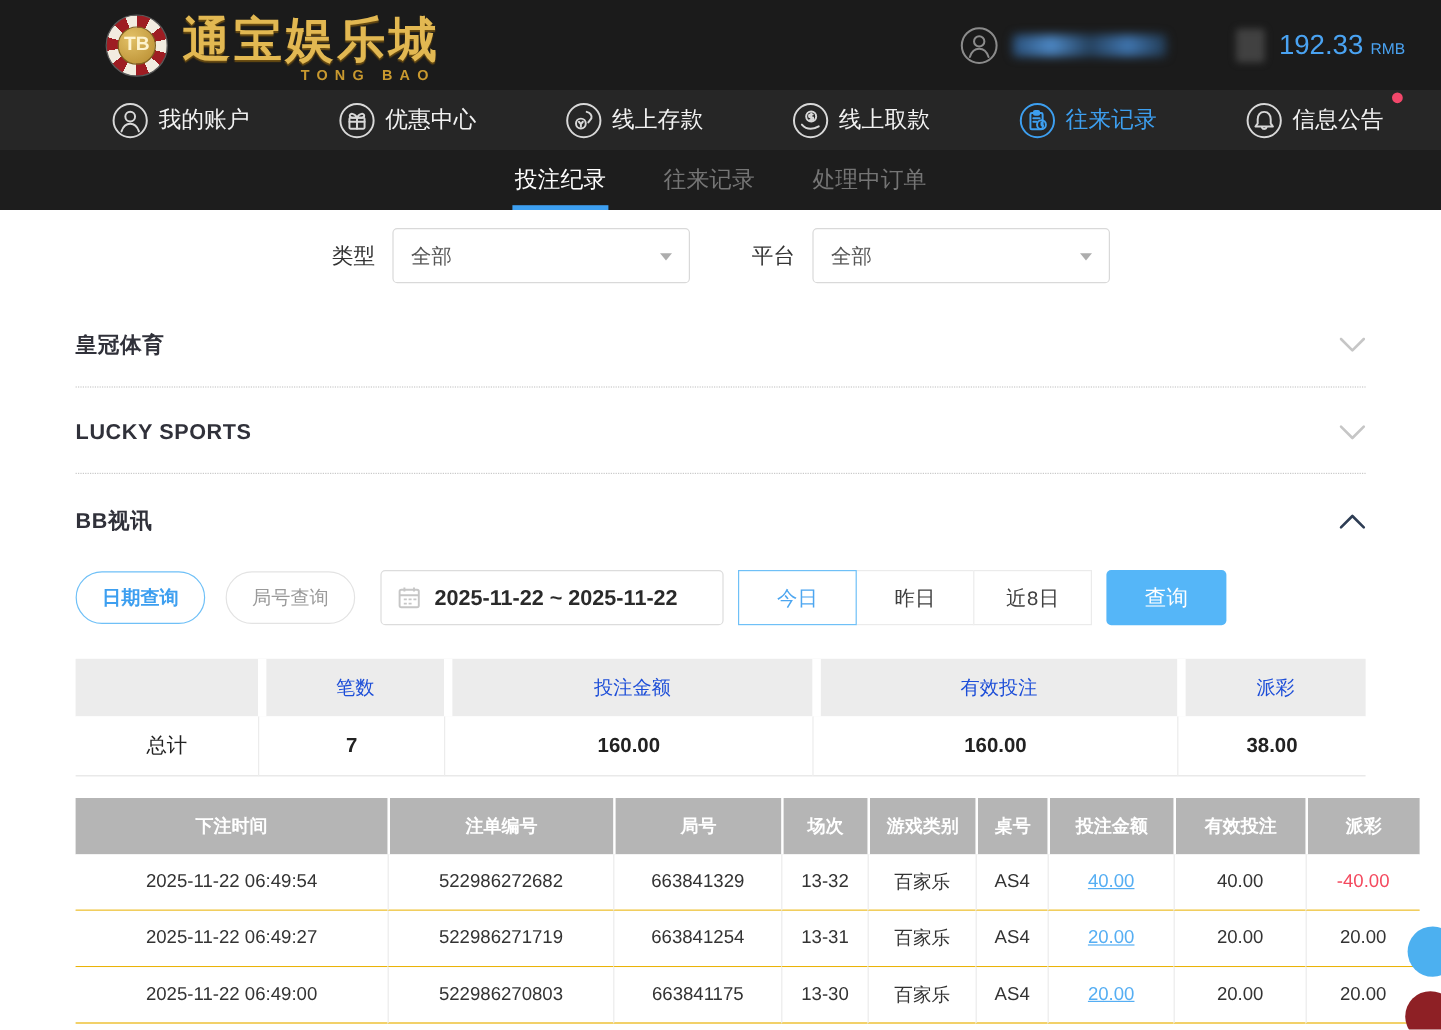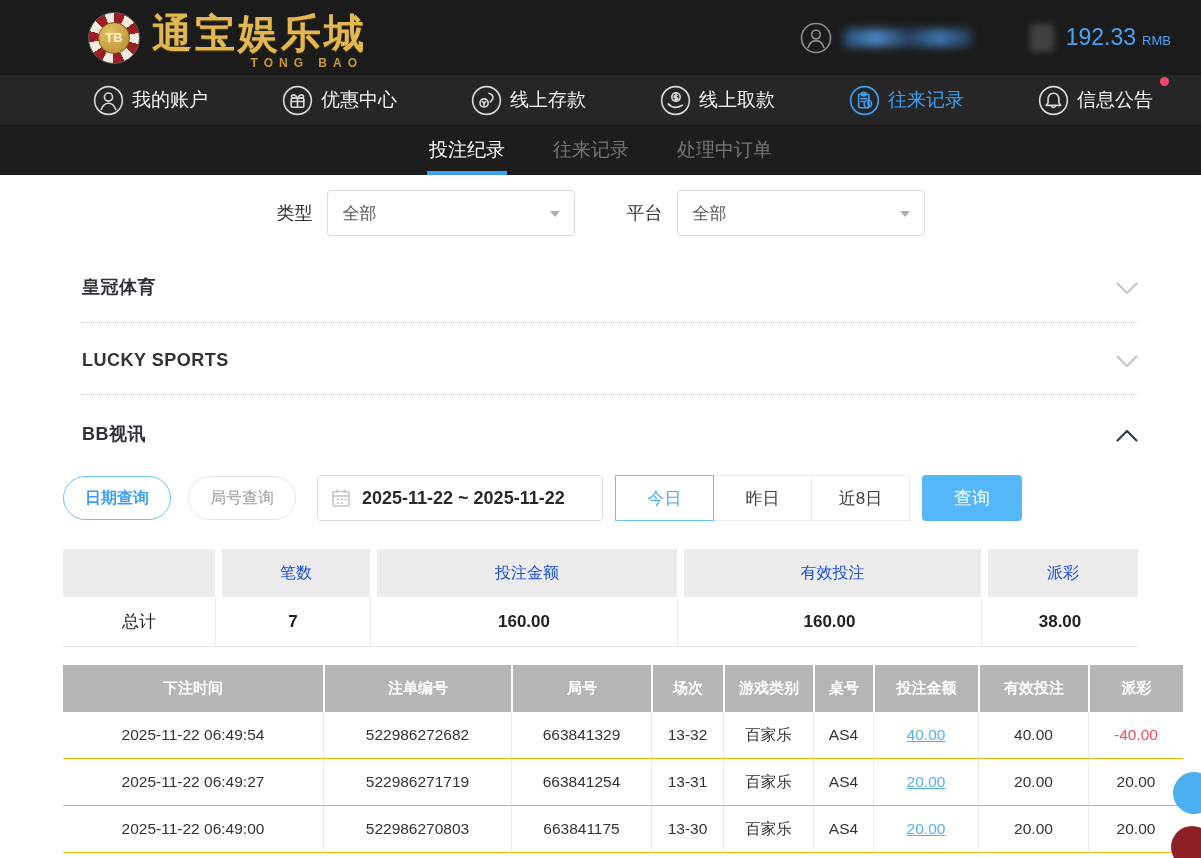--- a/index.html
+++ b/index.html
@@ -8,21 +8,21 @@
 
   
   .topbar { height:75px; background:#1b1b1b; display:flex; align-items:center; position:relative; }
   .logo { margin-left:88px; display:flex; align-items:center; gap:12px; }
   .chip { width:52px; height:52px; border-radius:50%; position:relative;
     background:repeating-conic-gradient(#9e1d23 0deg 26deg, #f2ece0 26deg 52deg);
     border:1px solid #5a5a5a; }
   .chip-inner { position:absolute; inset:9px; border-radius:50%;
     background:radial-gradient(circle at 35% 30%, #e2c167, #b68a2e);
     border:1px solid #7c5e1d; display:flex; align-items:center; justify-content:center;
-    color:#fdf3cf; font-size:13px; font-weight:bold; }
+    color:#fdf3cf; font-size:16px; font-weight:bold; }
   .logo-text { display:flex; flex-direction:column; }
   .logo-cn { font-size:40px; font-weight:bold; letter-spacing:3px;
     background:linear-gradient(180deg,#f5dc8a,#d8a califia 0); 
     color:#e2b852; text-shadow:0 1px 1px #6b4d12; }
   .logo-en { font-size:12px; font-weight:bold; color:#c9992f; letter-spacing:6px;
     margin-top:-5px; text-align:right; padding-right:4px; }
 
   .account { position:absolute; right:30px; top:0; height:75px; display:flex; align-items:center; }
   .avatar-wrap { width:32px; height:32px; color:#8b8b8b; }
   .blur-name { width:128px; height:18px; margin-left:12px; border-radius:3px;
@@ -60,42 +60,42 @@
   .select { width:248px; height:46px; border:1px solid #d9d9d9; border-radius:4px;
     display:flex; align-items:center; padding:0 15px; font-size:17px; color:#555;
     position:relative; cursor:pointer; background:#fff; }
   .caret { position:absolute; right:14px; top:20px; width:0; height:0;
     border-left:5px solid transparent; border-right:5px solid transparent;
     border-top:6px solid #adadad; }
 
   
   .section { margin:0 63px; }
   .section-header { display:flex; justify-content:space-between; align-items:center;
-    padding:27px 0 23px; cursor:pointer;margin-left:19px; }
+    padding:27px 0 23px; cursor:pointer; }
   .section-header.with-divider { border-bottom:1px dotted #c9c9c9; }
   .section-title { font-size:18px; font-weight:bold; color:#30313a; letter-spacing:0.5px; }
   .chev { width:22px; height:13px; }
   .chev svg { width:100%; height:100%; fill:none; stroke-width:2.2; stroke-linecap:round; stroke-linejoin:round; }
   .chev.down svg { stroke:#c6c6c6; }
   .chev.up svg { stroke:#2e3d54; }
 
   
   .controls { margin:6px 63px 0; display:flex; align-items:center; }
   .pill { height:44px; padding:0 21px; border-radius:22px; font-size:16px; background:#fff;
     display:flex; align-items:center; cursor:pointer; }
   .pill.active { border:1px solid #6fc0f7; color:#3d9ff0; font-weight:bold; }
   .pill.inactive { border:1px solid #e3e3e3; color:#9a9a9a; margin-left:17px; }
   .datebox { margin-left:21px; width:286px; height:46px; border:1px solid #dcdcdc; border-radius:4px;
     display:flex; align-items:center; gap:11px; padding:0 13px; cursor:pointer; background:#fff; }
   .datebox .cal { width:20px; height:20px; }
   .datebox .cal svg { width:100%; height:100%; }
   .date-text { font-size:18px; font-weight:bold; color:#2a2a2a; white-space:nowrap; }
   .quickgroup { margin-left:12px; display:flex; }
   .quick { width:99px; height:46px; font-size:17px; display:flex; align-items:center;
-    justify-content:center; background:#fff; cursor:pointer; }
+    justify-content:center; background:#fff; cursor:pointer;font-family:Liberation Mono, monospace; }
   .quick.active { border:1px solid #6fc0f7; color:#4da6f0; position:relative; z-index:1; }
   .quick.inactive { border:1px solid #ebebeb; color:#404040; margin-left:-1px; }
   .search-btn { margin-left:12px; width:100px; height:46px; background:#55b6f8; color:#fff;
     font-size:18px; border:none; border-radius:4px; display:flex; align-items:center;
     justify-content:center; cursor:pointer; }
 
   
   .sum-table { margin:28px 63px 0; width:1075px; border-collapse:separate; border-spacing:0;
     table-layout:fixed; }
   .sum-table th { background:#ececec; height:48px; font-size:16px; font-weight:normal;

